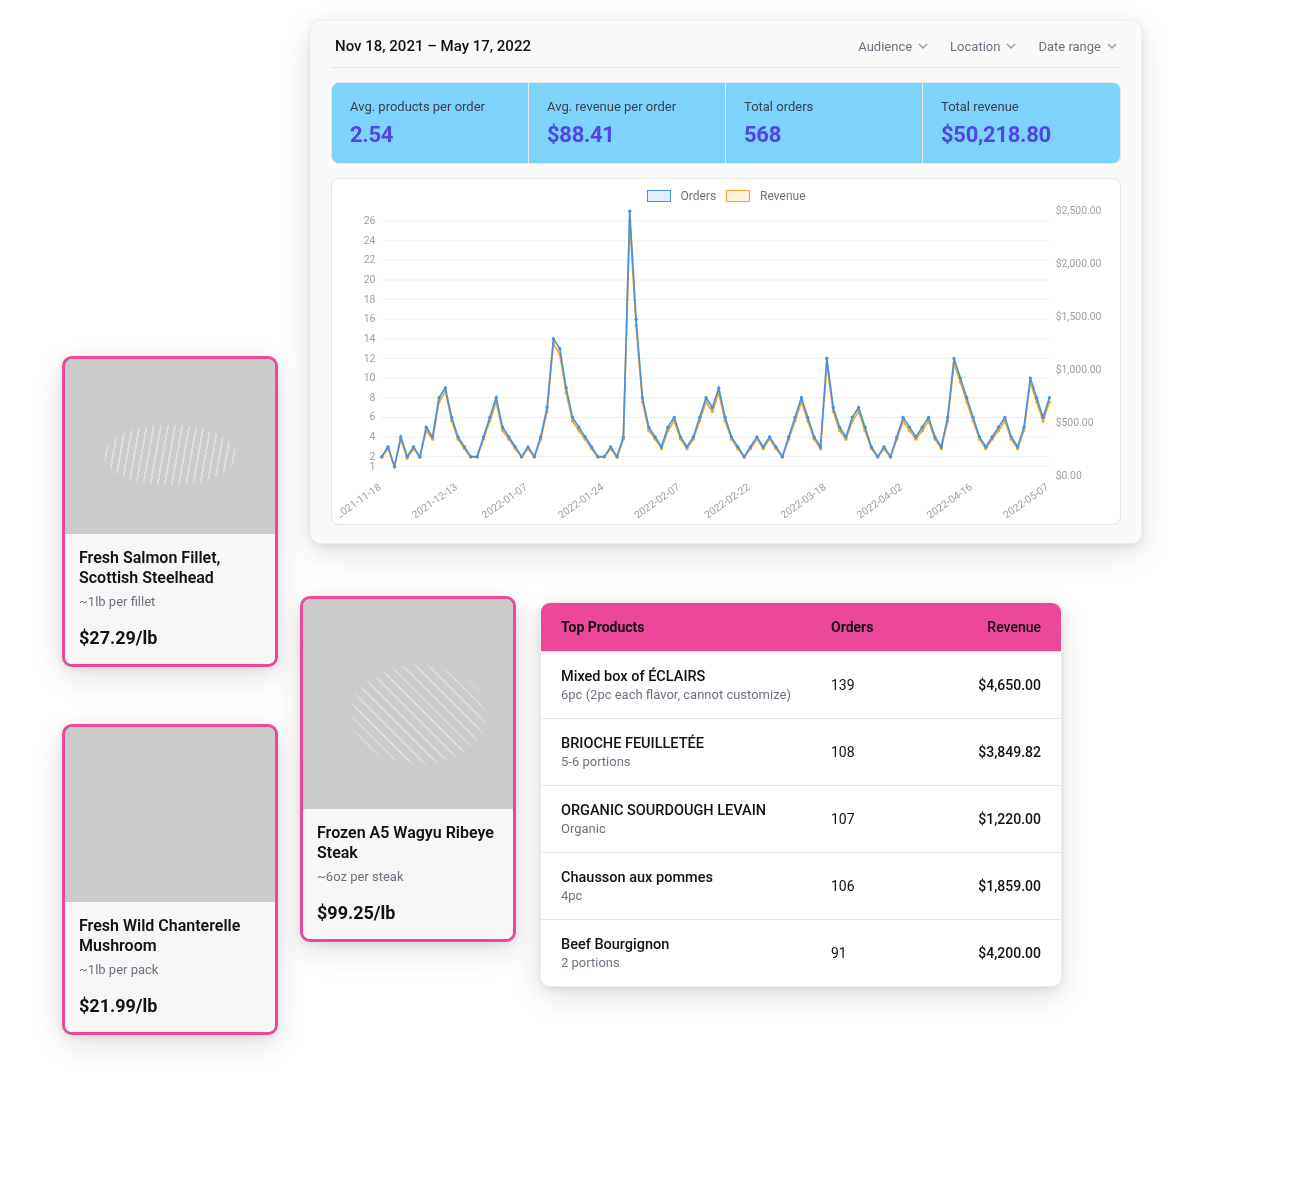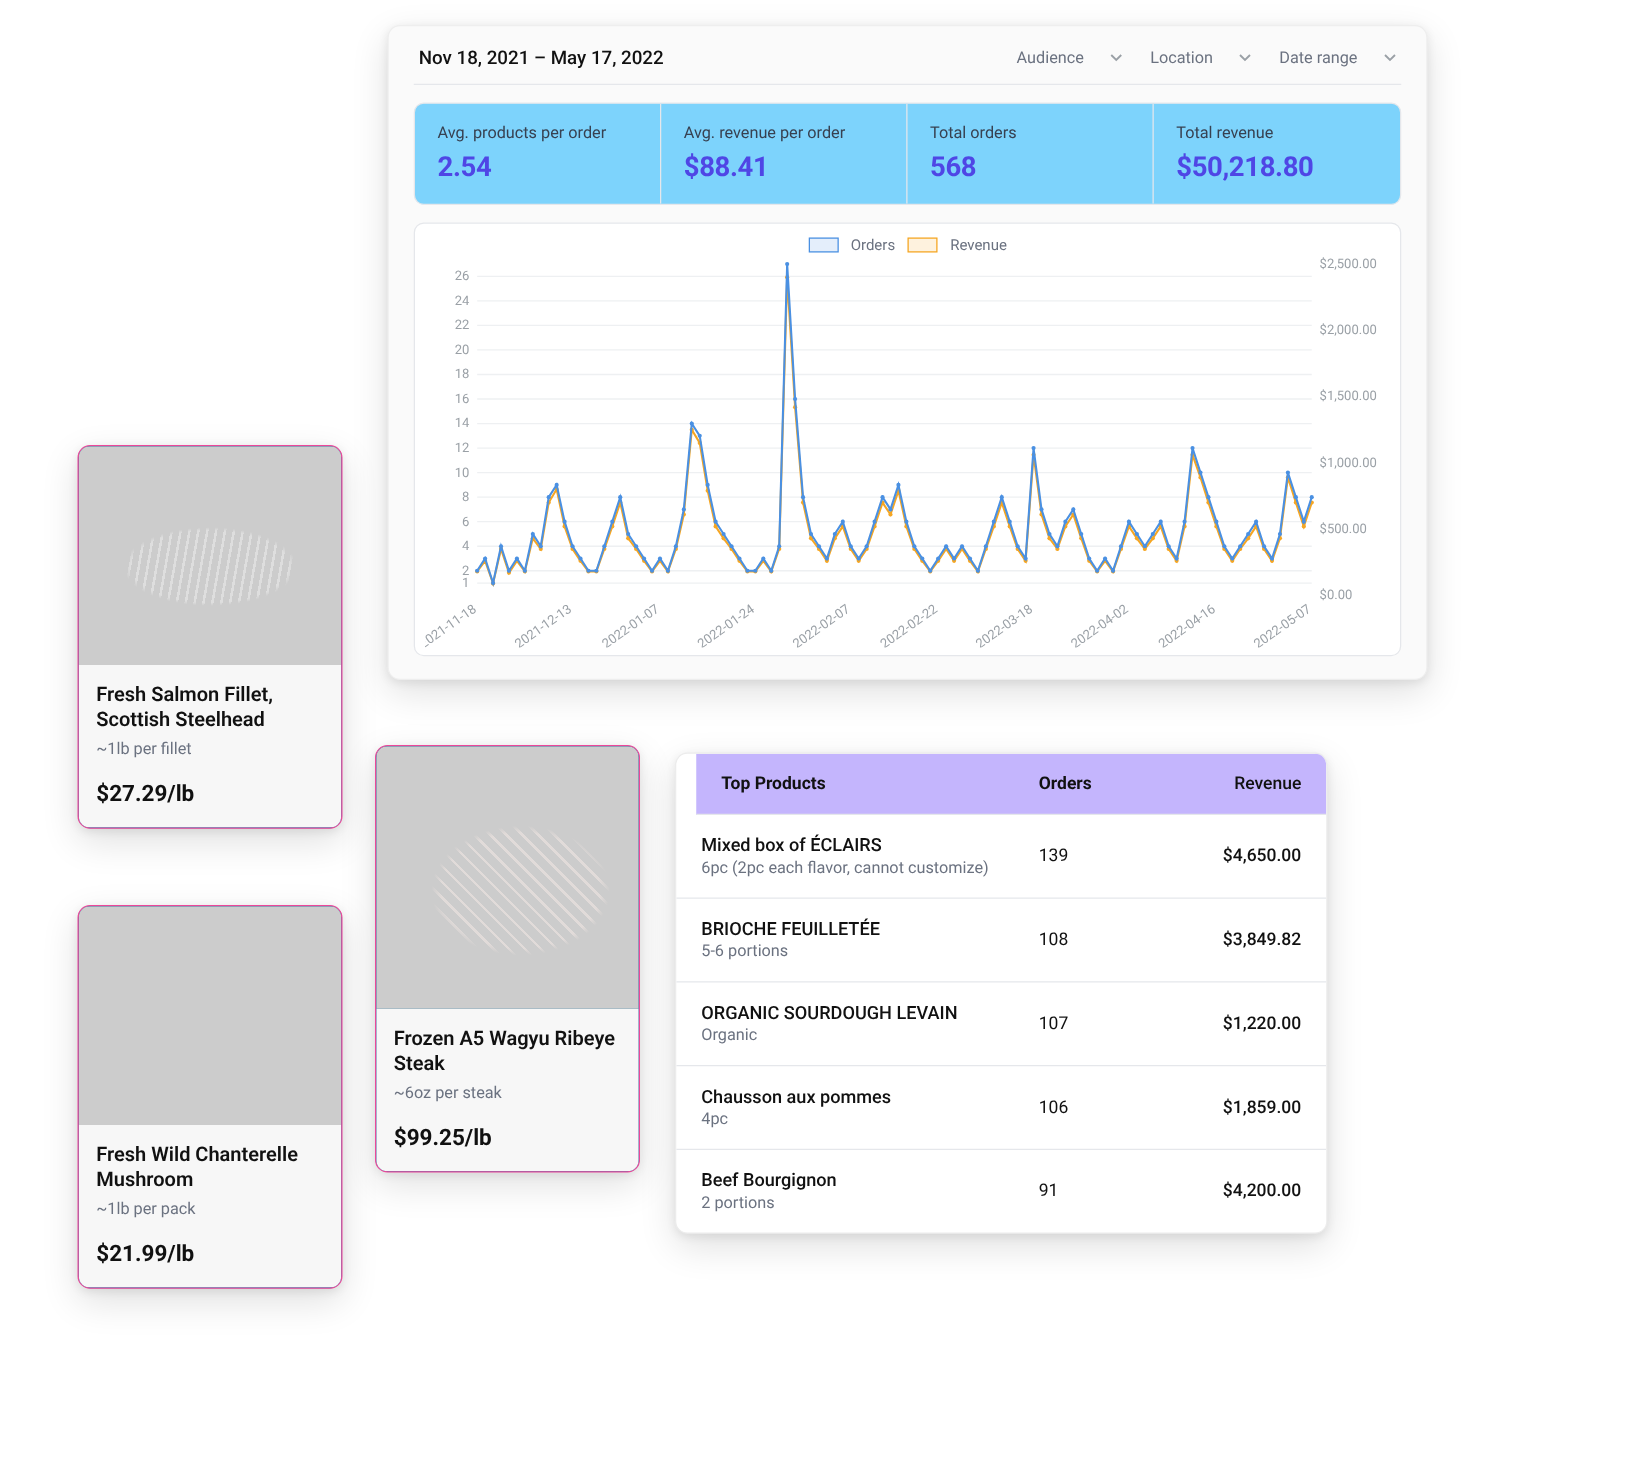--- a/index.html
+++ b/index.html
@@ -19,21 +19,21 @@
   
   .dashboard {
     position:absolute; left:310px; top:20px; width:790px;
     background: #fafafa; border:1px solid #eee; border-radius:10px;
     box-shadow: var(--shadow);
     padding:0 20px 18px;
   }
   .dash-header { display:flex; align-items:center; justify-content:space-between; padding:16px 4px 12px; border-bottom:1px solid var(--border); }
   .date-range { font-size:15px; font-weight:500; }
   .filters { display:flex; gap:22px; color:var(--muted); font-size:13px; }
-  .filter { display:flex; align-items:center; gap:21px; cursor:pointer; }
+  .filter { display:flex; align-items:center; gap:6px; cursor:pointer; }
   .chevron { width:10px; height:10px; display:inline-block; }
   .chevron svg { display:block; }
 
   .stats { display:grid; grid-template-columns: repeat(4, 1fr); gap:0; margin-top:14px; background:#7dd3fc; border:1px solid var(--border); border-radius:8px; overflow:hidden; }
   .stat { padding:16px 18px; border-right:1px solid var(--border); }
   .stat:last-child { border-right:none; }
   .stat .label { font-size:13px; color:#374151; margin-bottom:8px; }
   .stat .value { font-size:22px; font-weight:700; color:var(--indigo); letter-spacing:-0.3px; }
 
   .chart-card { margin-top:14px; background:#fff; border:1px solid var(--border); border-radius:8px; padding:10px 8px 6px; }
@@ -46,21 +46,21 @@
   .axis text { font-size:10px; fill:#9aa0a6; }
   .grid line { stroke:#eef0f2; stroke-width:1; }
   .line-orders { fill:none; stroke:var(--orders); stroke-width:1.6; }
   .line-revenue { fill:none; stroke:var(--revenue); stroke-width:1.6; }
   .dot-orders { fill:var(--orders); }
   .dot-revenue { fill:var(--revenue); }
 
   
   .product-card {
     position:absolute; width:210px;
-    background:#0369a1; border:1px solid #ec4899; border-radius:10px;
+    background:#c4b5fd; border:3px solid #ec4899; border-radius:10px;
     box-shadow: var(--shadow); overflow:hidden;
   }
   .product-card .image { height:175px; position:relative; background:#ccc; }
   .pc-body { padding:14px 14px 16px; background:#f7f7f7; }
   .pc-title { font-size:16px; font-weight:600; line-height:1.25; }
   .pc-sub { font-size:13px; color:var(--muted); margin-top:6px; }
   .pc-price { font-size:18px; font-weight:700; margin-top:18px; }
 
   
   .img-salmon {
@@ -97,21 +97,21 @@
     opacity:.7;
   }
 
   
   .top-products {
     position:absolute; left:540px; top:602px; width:520px;
     background:#fff; border:1px solid #ececec; border-radius:10px;
     box-shadow: var(--shadow); overflow:hidden;
   }
   .tp-head, .tp-row { display:grid; grid-template-columns: 1fr 90px 120px; align-items:center; padding:16px 20px; }
-  .tp-head { font-weight:700; font-size:14px; border-bottom:1px solid var(--border); background:#c4b5fd;margin-left:16px; }
+  .tp-head { font-weight:700; font-size:14px; border-bottom:1px solid var(--border); background:#ec4899; }
   .tp-row { border-bottom:1px solid var(--border); }
   .tp-row:last-child { border-bottom:none; }
   .tp-name { font-size:14.5px; font-weight:500; }
   .tp-sub { font-size:13px; color:var(--muted); margin-top:2px; }
   .tp-orders { text-align:left; font-size:14px; }
   .tp-rev { text-align:right; font-size:14px; font-weight:500; }
 
 </style>
 </head>
 <body>

